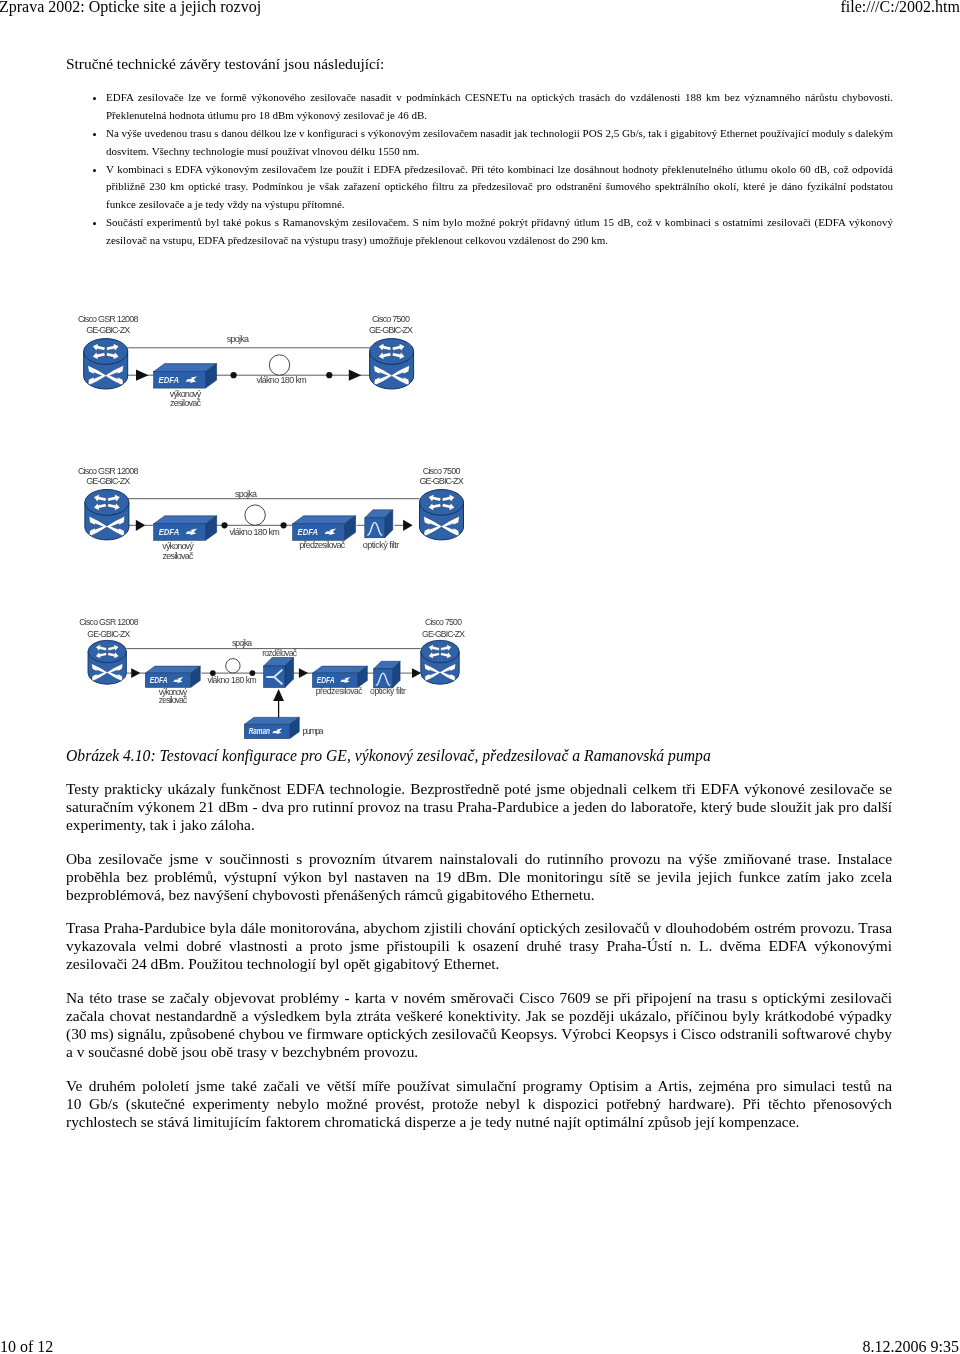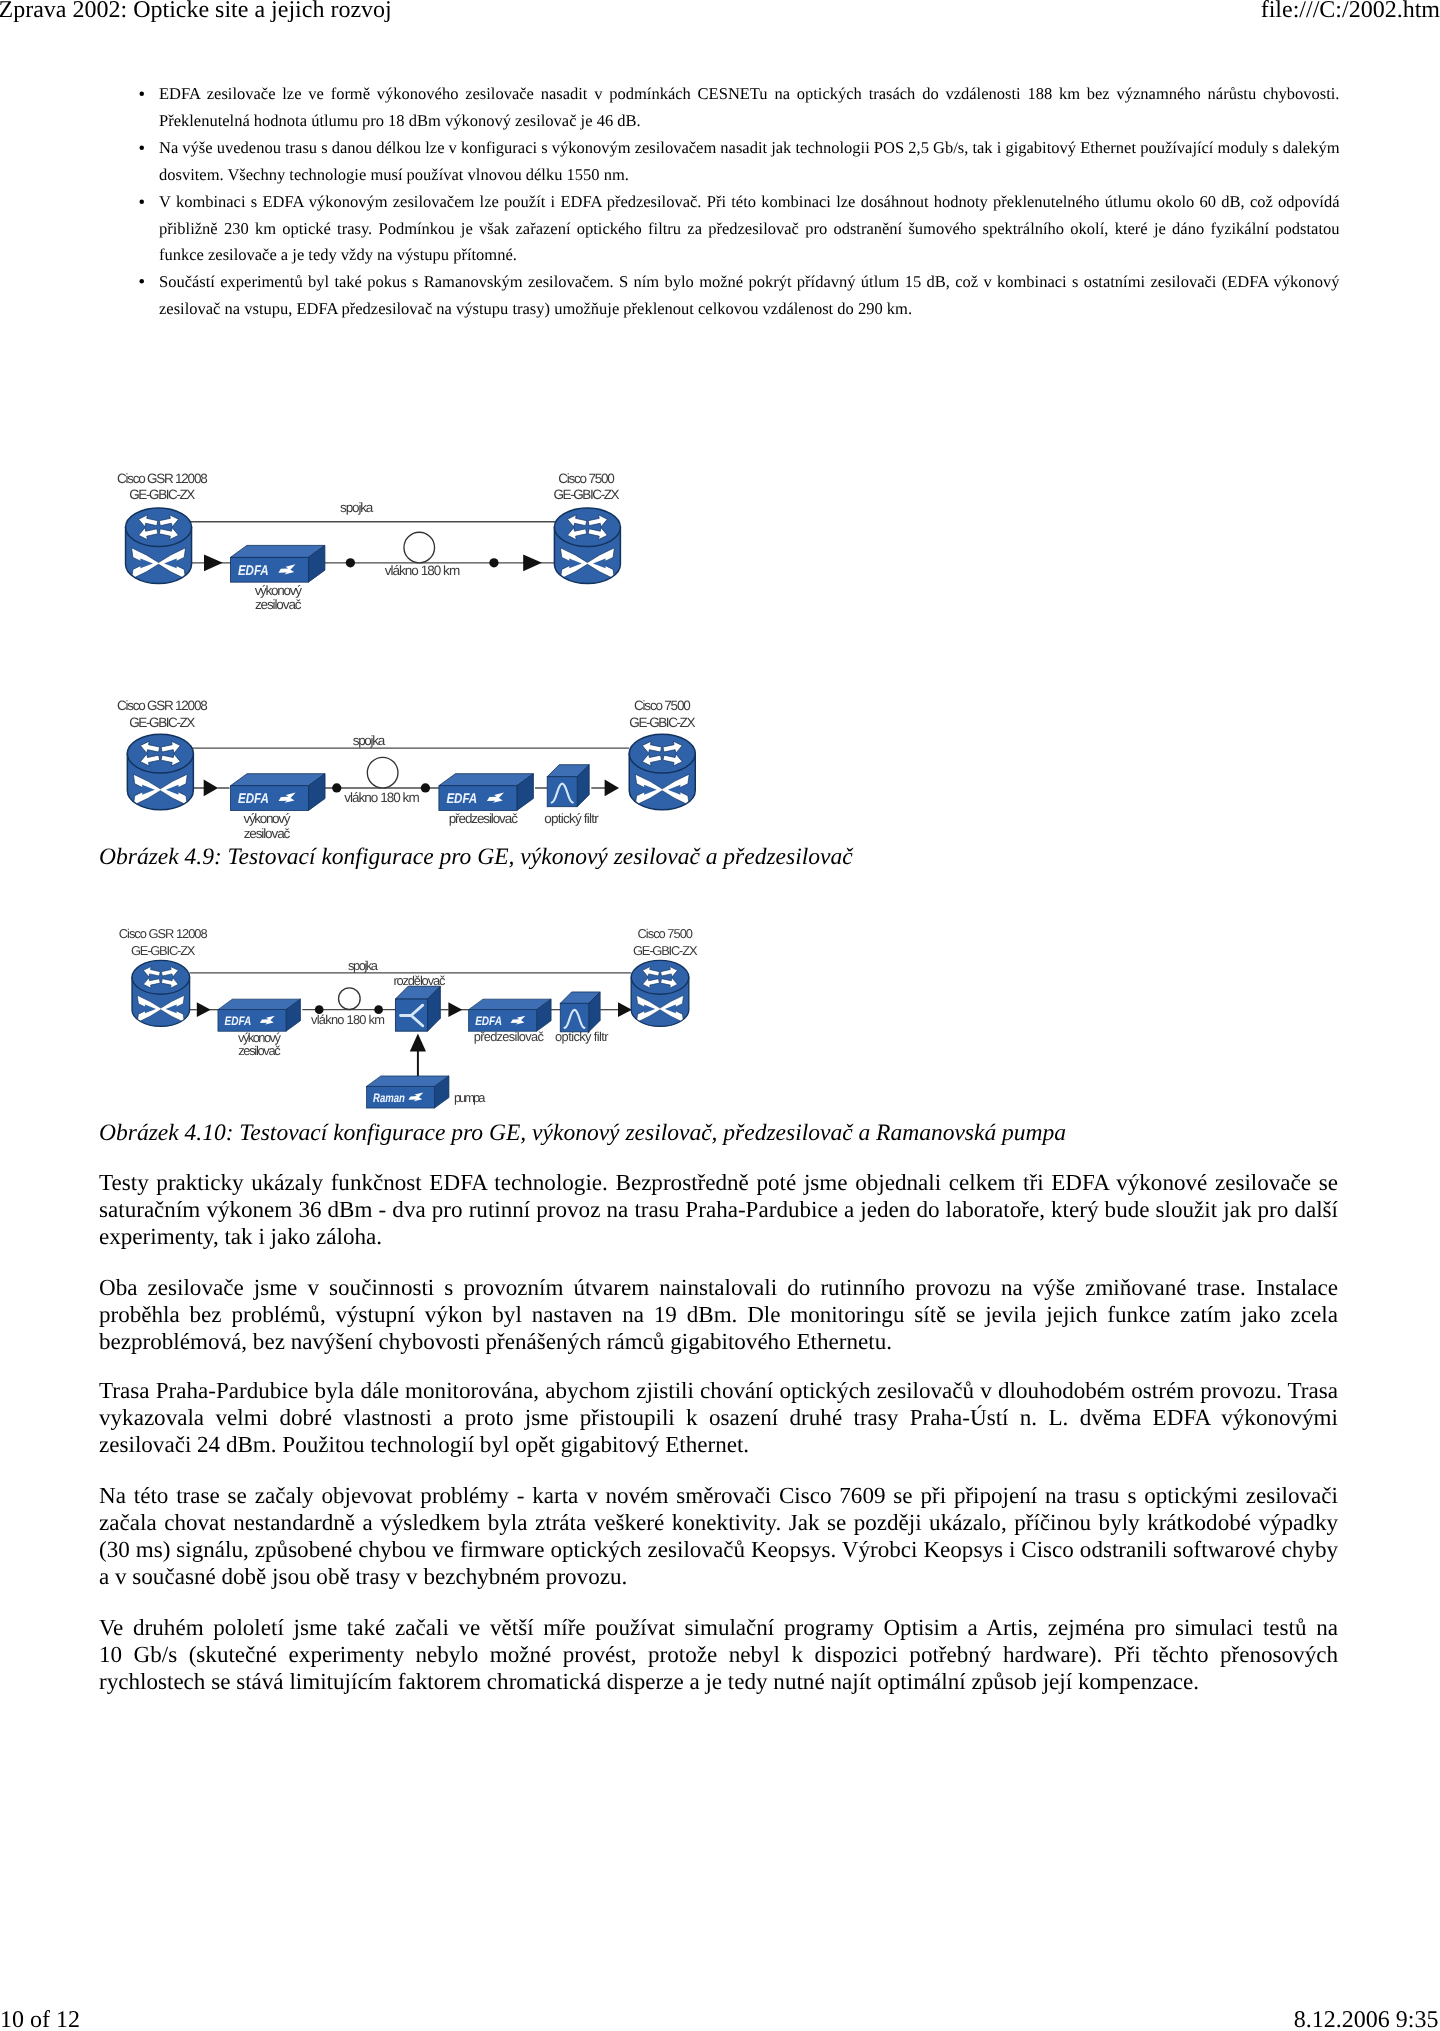--- a/index.html
+++ b/index.html
@@ -24,20 +24,21 @@
 </head>
 <body>
 
 <div class="page">
   <div class="hdr hdr-left">Zprava 2002: Opticke site a jejich rozvoj</div>
   <div class="hdr hdr-right">file:///C:/2002.htm</div>
   <div class="ftr ftr-left">10 of 12</div>
   <div class="ftr ftr-right">8.12.2006 9:35</div>
 
   <div class="content">
+    <p>Stručné technické závěry testování jsou následující:</p>
     <ul>
       <li>EDFA zesilovače lze ve formě výkonového zesilovače nasadit v podmínkách CESNETu na optických trasách do vzdálenosti 188 km bez významného nárůstu chybovosti. Překlenutelná hodnota útlumu pro 18 dBm výkonový zesilovač je 46 dB.</li>
       <li>Na výše uvedenou trasu s danou délkou lze v konfiguraci s výkonovým zesilovačem nasadit jak technologii POS 2,5 Gb/s, tak i gigabitový Ethernet používající moduly s dalekým dosvitem. Všechny technologie musí používat vlnovou délku 1550 nm.</li>
       <li>V kombinaci s EDFA výkonovým zesilovačem lze použít i EDFA předzesilovač. Při této kombinaci lze dosáhnout hodnoty překlenutelného útlumu okolo 60 dB, což odpovídá přibližně 230 km optické trasy. Podmínkou je však zařazení optického filtru za předzesilovač pro odstranění šumového spektrálního okolí, které je dáno fyzikální podstatou funkce zesilovače a je tedy vždy na výstupu přítomné.</li>
       <li>Součástí experimentů byl také pokus s Ramanovským zesilovačem. S ním bylo možné pokrýt přídavný útlum 15 dB, což v&nbsp;kombinaci s ostatními zesilovači (EDFA výkonový zesilovač na vstupu, EDFA předzesilovač na výstupu trasy) umožňuje překlenout celkovou vzdálenost do 290 km.</li>
     </ul>
   </div>
 
   <div class="figwrap" style="position:absolute;left:0px;top:296px;">
   <svg class="diag" width="430" height="105" viewBox="0 0 430 105">
@@ -110,23 +111,20 @@
     <g transform="translate(280.6,55.8)">
       <use href="#g-edfabox"></use>
       <text x="5" y="19.6" font-family="Liberation Sans, sans-serif" font-size="9.4" font-style="italic" font-weight="bold" fill="#eef4ff" textLength="20.5" lengthAdjust="spacingAndGlyphs">EDFA</text>
       <use href="#g-swoosh" x="32" y="12.6"></use>
     </g>
     <g transform="translate(352.8,49.8)">
       <use href="#g-cube"></use>
       <path d="M3.0,25.2 C6.2,25.2 6.8,12.6 10,12.6 C13.2,12.6 13.8,25.2 17,25.2" fill="none" stroke="#d7e6f7" stroke-width="1.5" stroke-linecap="round"></path>
     </g>
   </svg>
-  </div>
-  <div style="position:absolute;left:66px;top:563px;width:826px;">
-    <p class="cap">Obrázek 4.9: Testovací konfigurace pro GE, výkonový zesilovač a předzesilovač</p>
   </div>
 
   <div class="figwrap" style="position:absolute;left:0px;top:594px;">
   <svg class="diag" width="490" height="142" viewBox="0 0 490 142">
     <g class="dlbl" font-size="8.6" text-anchor="middle" lengthAdjust="spacingAndGlyphs">
       <text x="96.8" y="19.3" textLength="59.3">Cisco GSR 12008</text>
       <text x="96.8" y="30.5" textLength="43">GE-GBIC-ZX</text>
       <text x="431.5" y="19.3" textLength="37">Cisco 7500</text>
       <text x="431.5" y="30.5" textLength="43">GE-GBIC-ZX</text>
       <text x="230" y="40.4" textLength="20">spojka</text>
@@ -185,21 +183,21 @@
       <text x="5" y="19.6" font-family="Liberation Sans, sans-serif" font-size="9.4" font-style="italic" font-weight="bold" fill="#eef4ff" textLength="24.4" lengthAdjust="spacingAndGlyphs">Raman</text>
       <use href="#g-swoosh" x="32" y="12.6"></use>
     </g>
   </svg>
   </div>
   <div style="position:absolute;left:66px;top:747px;width:826px;">
     <p class="cap">Obrázek 4.10: Testovací konfigurace pro GE, výkonový zesilovač, předzesilovač a Ramanovská pumpa</p>
   </div>
 
   <div style="position:absolute;left:66px;top:780px;width:826px;">
-    <p>Testy prakticky ukázaly funkčnost EDFA technologie. Bezprostředně poté jsme objednali celkem tři EDFA výkonové zesilovače se saturačním výkonem 36 dBm - dva pro rutinní provoz na trasu Praha-Pardubice a jeden do laboratoře, který bude sloužit jak pro další experimenty, tak i jako záloha.</p>
+    <p>Testy prakticky ukázaly funkčnost EDFA technologie. Bezprostředně poté jsme objednali celkem tři EDFA výkonové zesilovače se saturačním výkonem 21 dBm - dva pro rutinní provoz na trasu Praha-Pardubice a jeden do laboratoře, který bude sloužit jak pro další experimenty, tak i jako záloha.</p>
     <p>Oba zesilovače jsme v součinnosti s provozním útvarem nainstalovali do rutinního provozu na výše zmiňované trase. Instalace proběhla bez problémů, výstupní výkon byl nastaven na 19 dBm. Dle monitoringu sítě se jevila jejich funkce zatím jako zcela bezproblémová, bez navýšení chybovosti přenášených rámců gigabitového Ethernetu.</p>
     <p>Trasa Praha-Pardubice byla dále monitorována, abychom zjistili chování optických zesilovačů v dlouhodobém ostrém provozu. Trasa vykazovala velmi dobré vlastnosti a proto jsme přistoupili k osazení druhé trasy Praha-Ústí n. L. dvěma EDFA výkonovými zesilovači 24 dBm. Použitou technologií byl opět gigabitový Ethernet.</p>
     <p>Na této trase se začaly objevovat problémy - karta v novém směrovači Cisco 7609 se při připojení na trasu s optickými zesilovači začala chovat nestandardně a výsledkem byla ztráta veškeré konektivity. Jak se později ukázalo, příčinou byly krátkodobé výpadky (30 ms) signálu, způsobené chybou ve firmware optických zesilovačů Keopsys. Výrobci Keopsys i Cisco odstranili softwarové chyby a v současné době jsou obě trasy v bezchybném provozu.</p>
     <p>Ve druhém pololetí jsme také začali ve větší míře používat simulační programy Optisim a Artis, zejména pro simulaci testů na 10&nbsp;Gb/s (skutečné experimenty nebylo možné provést, protože nebyl k dispozici potřebný hardware). Při těchto přenosových rychlostech se stává limitujícím faktorem chromatická disperze a je tedy nutné najít optimální způsob její kompenzace.</p>
   </div>
 </div>
 
 <svg width="0" height="0" style="position:absolute" aria-hidden="true">
 <defs>
  <g id="barrow">

